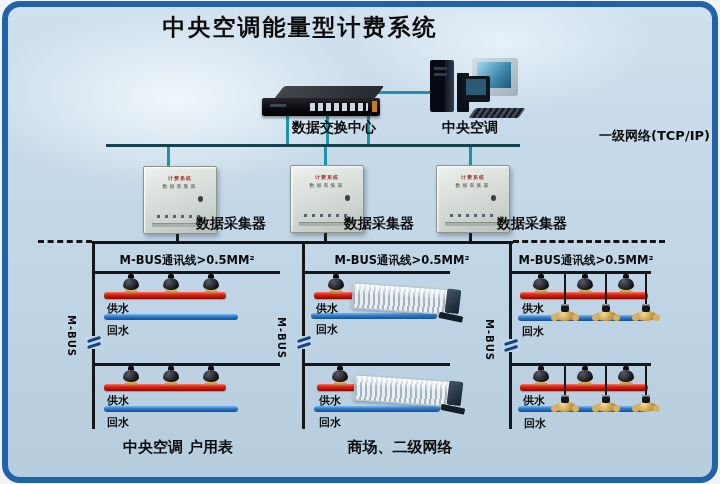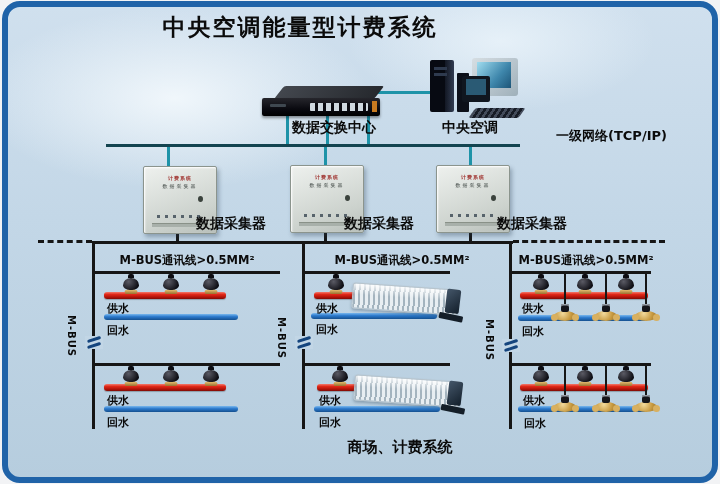--- a/index.html
+++ b/index.html
@@ -11,21 +11,21 @@
       background:
         radial-gradient(ellipse 280px 130px at 24% 20%, rgba(242,248,252,.95), rgba(242,248,252,0) 70%),
         radial-gradient(ellipse 220px 100px at 70% 8%, rgba(236,245,251,.8), rgba(236,245,251,0) 70%),
         linear-gradient(180deg,#d0e0ee 0%,#c3d7e7 45%,#b6cdde 100%);}
   .frame{position:absolute;left:2px;top:1px;width:704px;height:470px;border:6px solid #2063a8;
          border-radius:18px;z-index:50;pointer-events:none;}
   
   .title{left:0;top:12px;width:600px;text-align:center;font-size:23px;font-weight:bold;letter-spacing:2px;z-index:6;}
   .lbl{font-weight:bold;white-space:nowrap;z-index:6;}
   .lbl14{font-size:14px;}
-  .lbl13{font-size:13px;}
+  .lbl13{font-size:13px;margin-left:43px;}
   .lbl12{font-size:11.5px;}
   .lbl11{font-size:11px;}
   .lbl15{font-size:15px;}
   .ctr{text-align:center;}
   .vtext{writing-mode:vertical-rl;font-size:10px;font-weight:bold;letter-spacing:1px;z-index:6;}
   
   .ln{position:absolute;}
   .black{background:#161616;z-index:1;}
   .teal{background:#1e93a8;z-index:1;}
   .navy{background:#134450;z-index:1;}
@@ -201,20 +201,21 @@
   <div class="fitting" style="left:124px;top:381px;"></div>
   <div class="fitting" style="left:164px;top:381px;"></div>
   <div class="fitting" style="left:204px;top:381px;"></div>
   <div class="pipe-red" style="left:104px;top:384px;width:122px;"></div>
   <div class="meter" style="left:123px;top:370px;"></div>
   <div class="meter" style="left:163px;top:370px;"></div>
   <div class="meter" style="left:203px;top:370px;"></div>
   <div class="abs lbl lbl11" style="left:107px;top:393px;">供水</div>
   <div class="pipe-blue" style="left:104px;top:406px;width:134px;"></div>
   <div class="abs lbl lbl11" style="left:107px;top:415px;">回水</div>
+  <div class="abs lbl lbl15 ctr" style="left:88px;top:438px;width:180px;">中央空调 户用表</div>
 
   <div class="abs lbl lbl12 ctr" style="left:322px;top:253px;width:160px;">M-BUS通讯线&gt;0.5MM²</div>
   <div class="ln black" style="left:302px;top:271px;width:148px;height:3px;"></div>
   <div class="ln black" style="left:302px;top:363px;width:148px;height:3px;"></div>
 
   <div class="ln drop" style="left:335px;top:274px;width:2px;height:7px;"></div>
   <div class="fitting" style="left:329px;top:289px;"></div>
   <div class="pipe-red" style="left:314px;top:292px;width:66px;"></div>
   <div class="meter" style="left:328px;top:278px;"></div>
   <div class="fancoil" style="left:352px;top:286px;"></div>
@@ -223,21 +224,21 @@
   <div class="abs lbl lbl11" style="left:316px;top:322px;">回水</div>
 
   <div class="ln drop" style="left:339px;top:366px;width:2px;height:7px;"></div>
   <div class="fitting" style="left:333px;top:381px;"></div>
   <div class="pipe-red" style="left:317px;top:384px;width:66px;"></div>
   <div class="meter" style="left:332px;top:370px;"></div>
   <div class="fancoil" style="left:354px;top:378px;"></div>
   <div class="abs lbl lbl11" style="left:319px;top:393px;">供水</div>
   <div class="pipe-blue" style="left:314px;top:406px;width:126px;"></div>
   <div class="abs lbl lbl11" style="left:319px;top:415px;">回水</div>
-  <div class="abs lbl lbl15 ctr" style="left:305px;top:438px;width:190px;">商场、计费系统</div>
+  <div class="abs lbl lbl15 ctr" style="left:305px;top:438px;width:190px;">商场、二级网络</div>
 
   <div class="abs lbl lbl12 ctr" style="left:516px;top:253px;width:140px;">M-BUS通讯线&gt;0.5MM²</div>
   <div class="ln black" style="left:509px;top:271px;width:142px;height:3px;"></div>
   <div class="ln black" style="left:509px;top:363px;width:142px;height:3px;"></div>
 
   <div class="ln drop" style="left:540px;top:274px;width:2px;height:7px;"></div>
   <div class="ln drop" style="left:584px;top:274px;width:2px;height:7px;"></div>
   <div class="ln drop" style="left:625px;top:274px;width:2px;height:7px;"></div>
   <div class="ln drop" style="left:564px;top:274px;width:2px;height:32px;"></div>
   <div class="ln drop" style="left:605px;top:274px;width:2px;height:32px;"></div>

